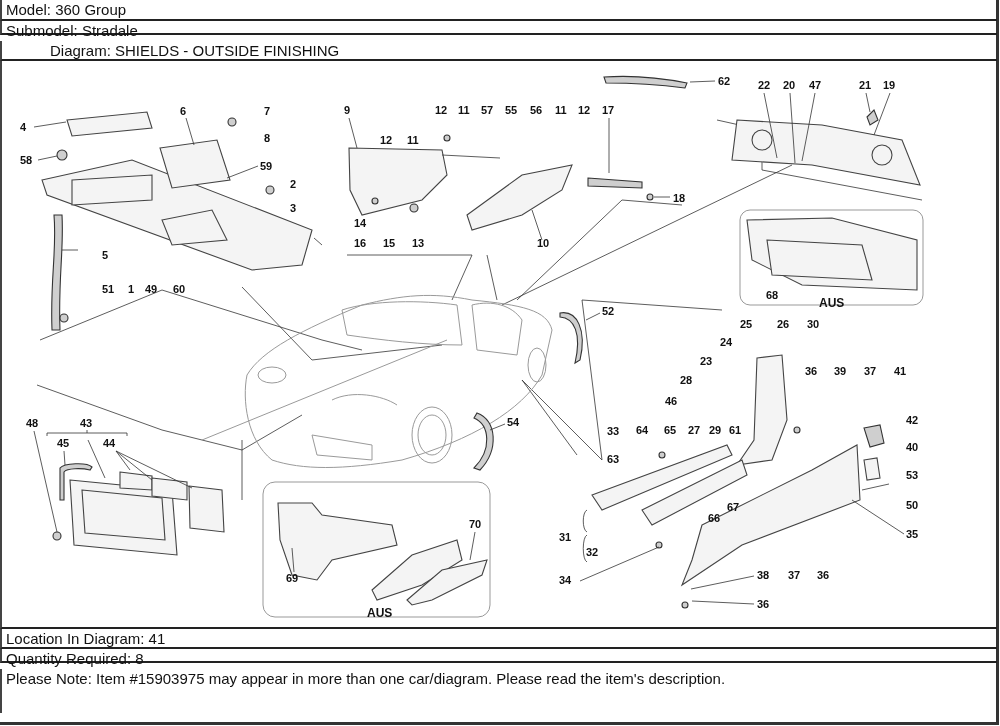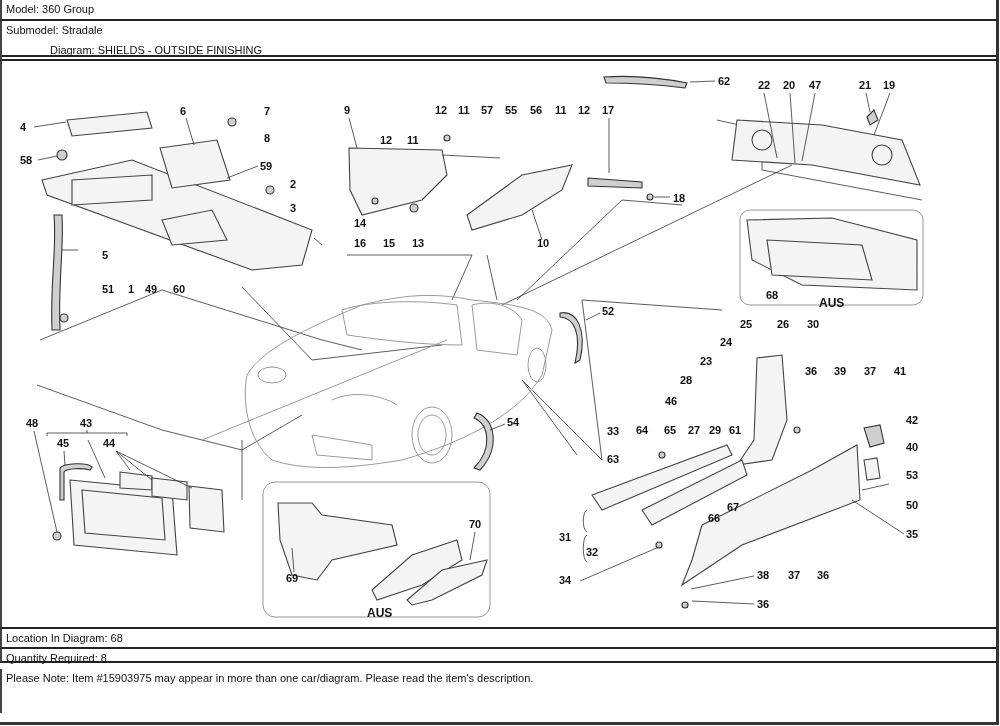--- a/index.html
+++ b/index.html
@@ -1,20 +1,20 @@
 <!DOCTYPE html>
 <html><head>
 <meta charset="utf-8">
 <style>
   html, body { margin:0; padding:0; background:#ffffff; }
   body { width:1000px; height:726px; position:relative; overflow:hidden; font-family:"Liberation Sans", sans-serif; }
   .frame { position:absolute; left:0; top:0; width:996px; height:722px; border-right:3px solid #333; border-bottom:3px solid #333; box-sizing:content-box; }
-  .row { position:absolute; left:0; width:997px; border-bottom:2px solid #222; box-sizing:border-box; font-family:"Liberation Sans", sans-serif; font-size:11px; color:#111; padding-left:4px; line-height:19px; white-space:nowrap; }
+  .row { position:absolute; left:0; width:997px; border-bottom:2px solid #222; box-sizing:border-box; font-family:"Liberation Sans", sans-serif; font-size:15px; color:#111; padding-left:4px; line-height:19px; white-space:nowrap; }
   .r1 { top:0; height:21px; border-left:2px solid #444; }
-  .r2 { top:21px; height:36px; border-left:2px solid #444; }
+  .r2 { top:21px; height:14px; border-left:2px solid #444; }
   .r3 { top:41px; height:20px; border-left:2px solid #444;padding-left:48px; }
   .diagram { position:absolute; left:0; top:61px; width:997px; height:568px; border-left:2px solid #444; border-bottom:2px solid #222; box-sizing:border-box; }
   .r4 { top:629px; height:20px; border-left:2px solid #444; }
   .r5 { top:649px; height:14px; border-left:2px solid #444; }
   .r6 { top:669px; height:44px; border-left:2px solid #444; border-bottom:none; }
   svg { position:absolute; left:0; top:0; }
   .lbl { font-family:"Liberation Sans", sans-serif; font-weight:bold; font-size:11px; fill:#111; }
   .aus { font-family:"Liberation Sans", sans-serif; font-weight:bold; font-size:12px; fill:#111; }
   .ln { stroke:#333; stroke-width:0.8; fill:none; }
   .pt { stroke:#444; stroke-width:1.1; fill:#f4f4f4; }
@@ -251,15 +251,15 @@
   <g>
     <text class="lbl" x="284" y="582">69</text>
     <text class="lbl" x="467" y="528">70</text>
     <text class="aus" x="365" y="617">AUS</text>
     <line class="ln" x1="292" y1="572" x2="290" y2="548"></line>
     <line class="ln" x1="473" y1="532" x2="468" y2="560"></line>
   </g>
 </svg>
 </div>
 
-<div class="row r4">Location In Diagram: 68</div>
+<div class="row r4">Location In Diagram: 41</div>
 <div class="row r5">Quantity Required: 8</div>
 <div class="row r6">Please Note: Item #15903975 may appear in more than one car/diagram. Please read the item's description.</div>
 
 </body></html>

